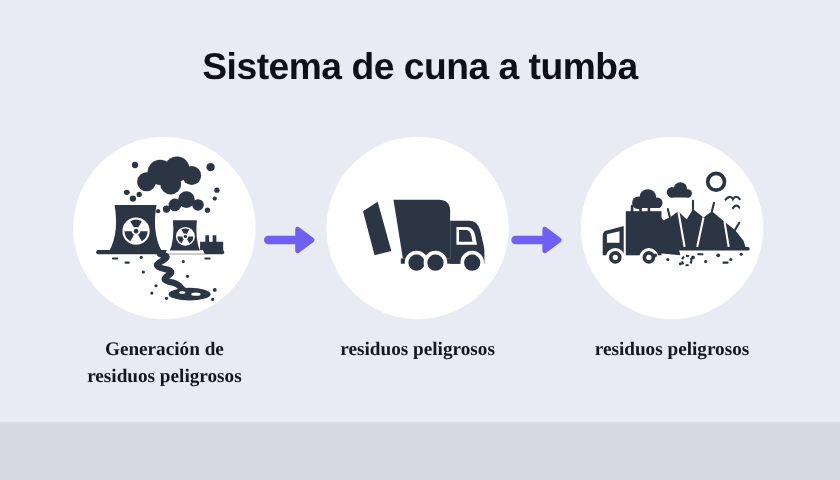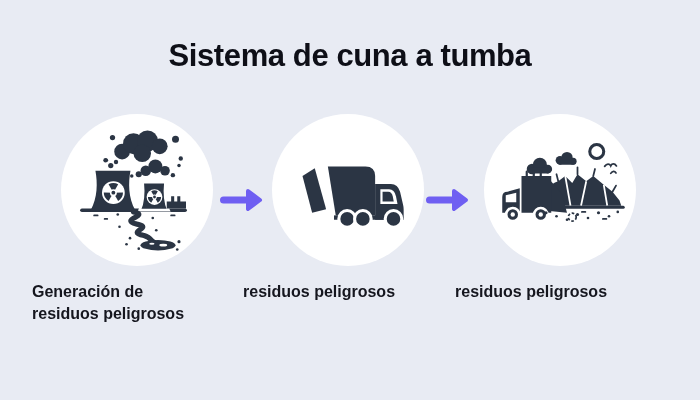--- a/index.html
+++ b/index.html
@@ -1,38 +1,38 @@
 <!DOCTYPE html>
 <html style="--page-bg: #e8ebf3; --circle-bg: #ffffff; --icon-ink: #2b3544; --title-ink: #0e0f17; --label-ink: #15161e; --arrow: #6f5ff2; --brand-ink: #2f3b4c;"><head>
 <meta charset="utf-8">
 <style>
   html,body{margin:0;padding:0;background:#d7dae2;}
   .canvas{
-    position:relative;width:700px;height:400px;overflow:hidden;
+    position:relative;width:700px;height:352px;overflow:hidden;
     background:var(--page-bg,#e8ebf3);
     font-family:"Liberation Sans","DejaVu Sans",sans-serif;
   }
   .title{
     position:absolute;top:36px;left:0;right:0;margin:0;
     text-align:center;font-size:31px;line-height:40px;font-weight:700;
     letter-spacing:-0.4px;color:var(--title-ink,#0e0f17);
   }
   .step{position:absolute;top:114px;width:210px;}
   .step.s1{left:32px;}
   .step.s2{left:243px;}
   .step.s3{left:455px;}
   .circle{
     width:152px;height:152px;border-radius:50%;margin:0 auto;
     background:var(--circle-bg,#ffffff);
     display:flex;align-items:center;justify-content:center;
   }
   .circle svg{width:140px;height:140px;display:block;}
   .step-label{
-    margin-top:15px;font-weight:700;font-size:16px;
-    line-height:22px;color:var(--label-ink,#15161e);
+    margin-top:15px;text-align:center;font-weight:700;font-size:16px;
+    line-height:22px;color:var(--label-ink,#15161e);font-family:Liberation Serif, serif;
   }
   .arrow{position:absolute;top:186px;width:44px;height:28px;}
   .arrow.a1{left:220px;}
   .arrow.a2{left:426px;}
   .footer{position:absolute;top:366px;left:0;right:0;display:flex;justify-content:center;}
   .brand{
     font-style:italic;font-weight:700;font-size:17px;line-height:17px;
     letter-spacing:-0.3px;color:var(--brand-ink,#2f3b4c);white-space:nowrap;
   }
   .brand .part{position:relative;display:inline-block;}

